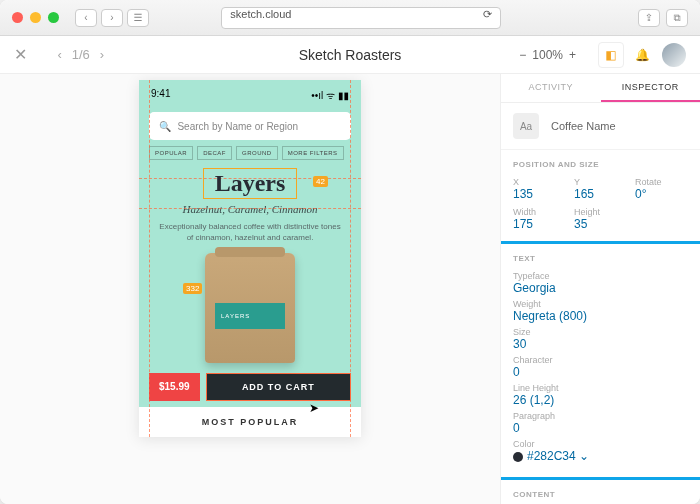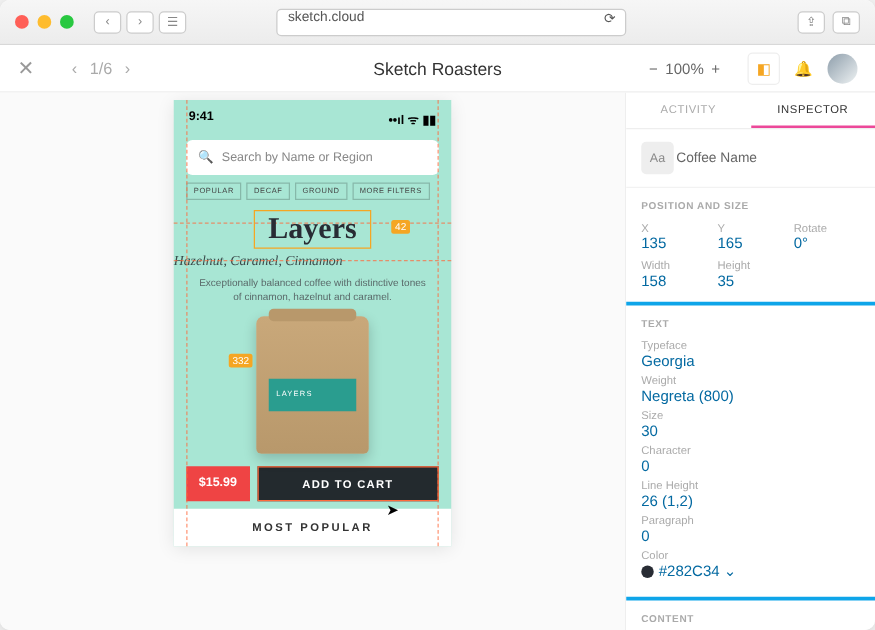--- a/index.html
+++ b/index.html
@@ -26,47 +26,47 @@
 .tool-btn { width: 26px; height: 26px; display: flex; align-items: center; justify-content: center; color: #888; }
 .tool-btn.orange { color: #f5a623; border: 1px solid #eee; border-radius: 4px; }
 .avatar { width: 24px; height: 24px; border-radius: 50%; background: linear-gradient(135deg,#8e9eab,#eef2f3); }
 
 
 .main { display: flex; height: calc(504px - 36px - 38px); }
 .canvas-area { flex: 1; background: #fafafa; display: flex; align-items: flex-start; justify-content: center; padding-top: 6px; overflow: hidden; }
 
 
 .phone { width: 222px; background: #a8e6d4; position: relative; box-shadow: 0 2px 14px rgba(0,0,0,0.1); }
-.status-bar { display: flex; justify-content: space-between; padding: 8px 12px 6px; font-size: 10px; font-weight: 700; color: #000; }
+.status-bar { display: flex; justify-content: space-between; padding: 8px 12px 6px; font-size: 10px; font-weight: 400; color: #000; }
 .search { margin: 4px 10px; background: #fff; border-radius: 5px; height: 28px; display: flex; align-items: center; padding: 0 10px; gap: 6px; font-size: 10px; color: #888; }
 .filters { display: flex; gap: 4px; margin: 6px 10px 10px; }
 .filter { border: 1px solid rgba(0,0,0,0.2); padding: 3px 5px; font-size: 6px; letter-spacing: 0.5px; color: #444; }
 .selected-layer { position: relative; margin: 0 10px; }
 .layer-title { font-family: Georgia, serif; font-size: 24px; font-weight: 800; color: #282c34; text-align: center; }
 .sel-outline { position: absolute; border: 1px solid #f5a623; }
 .measure-badge { position: absolute; background: #f5a623; color: #fff; font-size: 8px; padding: 1px 3px; border-radius: 2px; }
 .guide-h { position: absolute; left: 0; right: 0; border-top: 1px dashed #ff6a3d; opacity: 0.7; }
 .guide-v { position: absolute; top: 0; bottom: 0; border-left: 1px dashed #ff6a3d; opacity: 0.7; }
-.subtitle { font-family: Georgia, serif; font-style: italic; font-size: 11px; color: #3a4a4a; margin-top: 6px; }
+.subtitle { font-family: Georgia, serif; font-style: italic; font-size: 11px; color: #3a4a4a; text-align: center; margin-top: 6px; }
 .desc { font-size: 8px; color: #5a6a6a; text-align: center; margin: 6px 20px 10px; line-height: 1.4; }
 .bag { width: 90px; height: 110px; margin: 6px auto 10px; background: linear-gradient(#c9a87a,#b8986b); border-radius: 6px 6px 4px 4px; position: relative; box-shadow: 0 4px 10px rgba(0,0,0,0.2); }
 .bag::before { content:''; position: absolute; top: -6px; left: 10px; right: 10px; height: 10px; background: #b8986b; border-radius: 4px; }
 .bag-label { position: absolute; top: 50px; left: 10px; right: 10px; height: 26px; background: #2a9d8f; color: #fff; font-size: 6px; display: flex; align-items: center; padding-left: 6px; letter-spacing: 1px; }
 .price-row { display: flex; gap: 6px; margin: 6px 10px; }
 .price { background: #ef4444; color: #fff; padding: 8px 10px; font-size: 10px; font-weight: 600; }
 .add-cart { flex: 1; background: #232a2e; color: #fff; padding: 8px 10px; font-size: 9px; font-weight: 700; letter-spacing: 1px; text-align: center; border: 1px solid #ff6a3d; }
 .cursor-arrow { position: absolute; right: 42px; bottom: 22px; font-size: 12px; color: #000; }
 .popular-bar { background: #fff; text-align: center; padding: 10px 0; font-size: 9px; font-weight: 700; letter-spacing: 2px; color: #333; }
 
 
 .inspector { width: 200px; border-left: 1px solid #eee; background: #fff; overflow-y: auto; font-size: 11px; color: #666; }
 .insp-tabs { display: flex; border-bottom: 1px solid #eee; }
 .insp-tab { flex: 1; text-align: center; padding: 8px 0; font-size: 9px; letter-spacing: 0.5px; color: #aaa; }
 .insp-tab.active { color: #333; border-bottom: 2px solid #ec4899; }
-.insp-sel { display: flex; align-items: center; gap: 2px; padding: 10px 12px; border-bottom: 1px solid #f2f2f2; }
+.insp-sel { display: flex; align-items: center; gap: 12px; padding: 10px 12px; border-bottom: 1px solid #f2f2f2; }
 .sel-chip { width: 26px; height: 26px; background: #eee; border-radius: 4px; display: flex; align-items: center; justify-content: center; font-size: 10px; color: #888; }
 .insp-section { padding: 10px 12px; border-bottom: 3px solid #0ea5e9; }
 .insp-section h4 { font-size: 8px; letter-spacing: 0.5px; color: #aaa; margin-bottom: 8px; font-weight: 600; }
 .insp-grid { display: grid; grid-template-columns: 1fr 1fr 1fr; gap: 6px 8px; }
 .insp-label { font-size: 9px; color: #aaa; }
 .insp-val { font-size: 12px; color: #0369a1; }
 .text-row { display: flex; justify-content: space-between; margin-bottom: 4px; flex-direction: column; }
 .color-swatch { width: 10px; height: 10px; border-radius: 50%; background: #282c34; display: inline-block; vertical-align: middle; margin-right: 4px; }
 .content-box { border: 1px solid #eee; border-radius: 4px; padding: 6px 8px; font-size: 11px; color: #555; }
 </style>
@@ -185,21 +185,21 @@
           <div>
               <div class="insp-label">Y</div>
               <div class="insp-val">165</div>
             </div>
           <div>
               <div class="insp-label">Rotate</div>
               <div class="insp-val">0°</div>
             </div>
           <div>
               <div class="insp-label">Width</div>
-              <div class="insp-val">158</div>
+              <div class="insp-val">175</div>
             </div>
           <div>
               <div class="insp-label">Height</div>
               <div class="insp-val">35</div>
             </div>
         </div>
       </div>
 
       <div class="insp-section">
         <h4>TEXT</h4>

